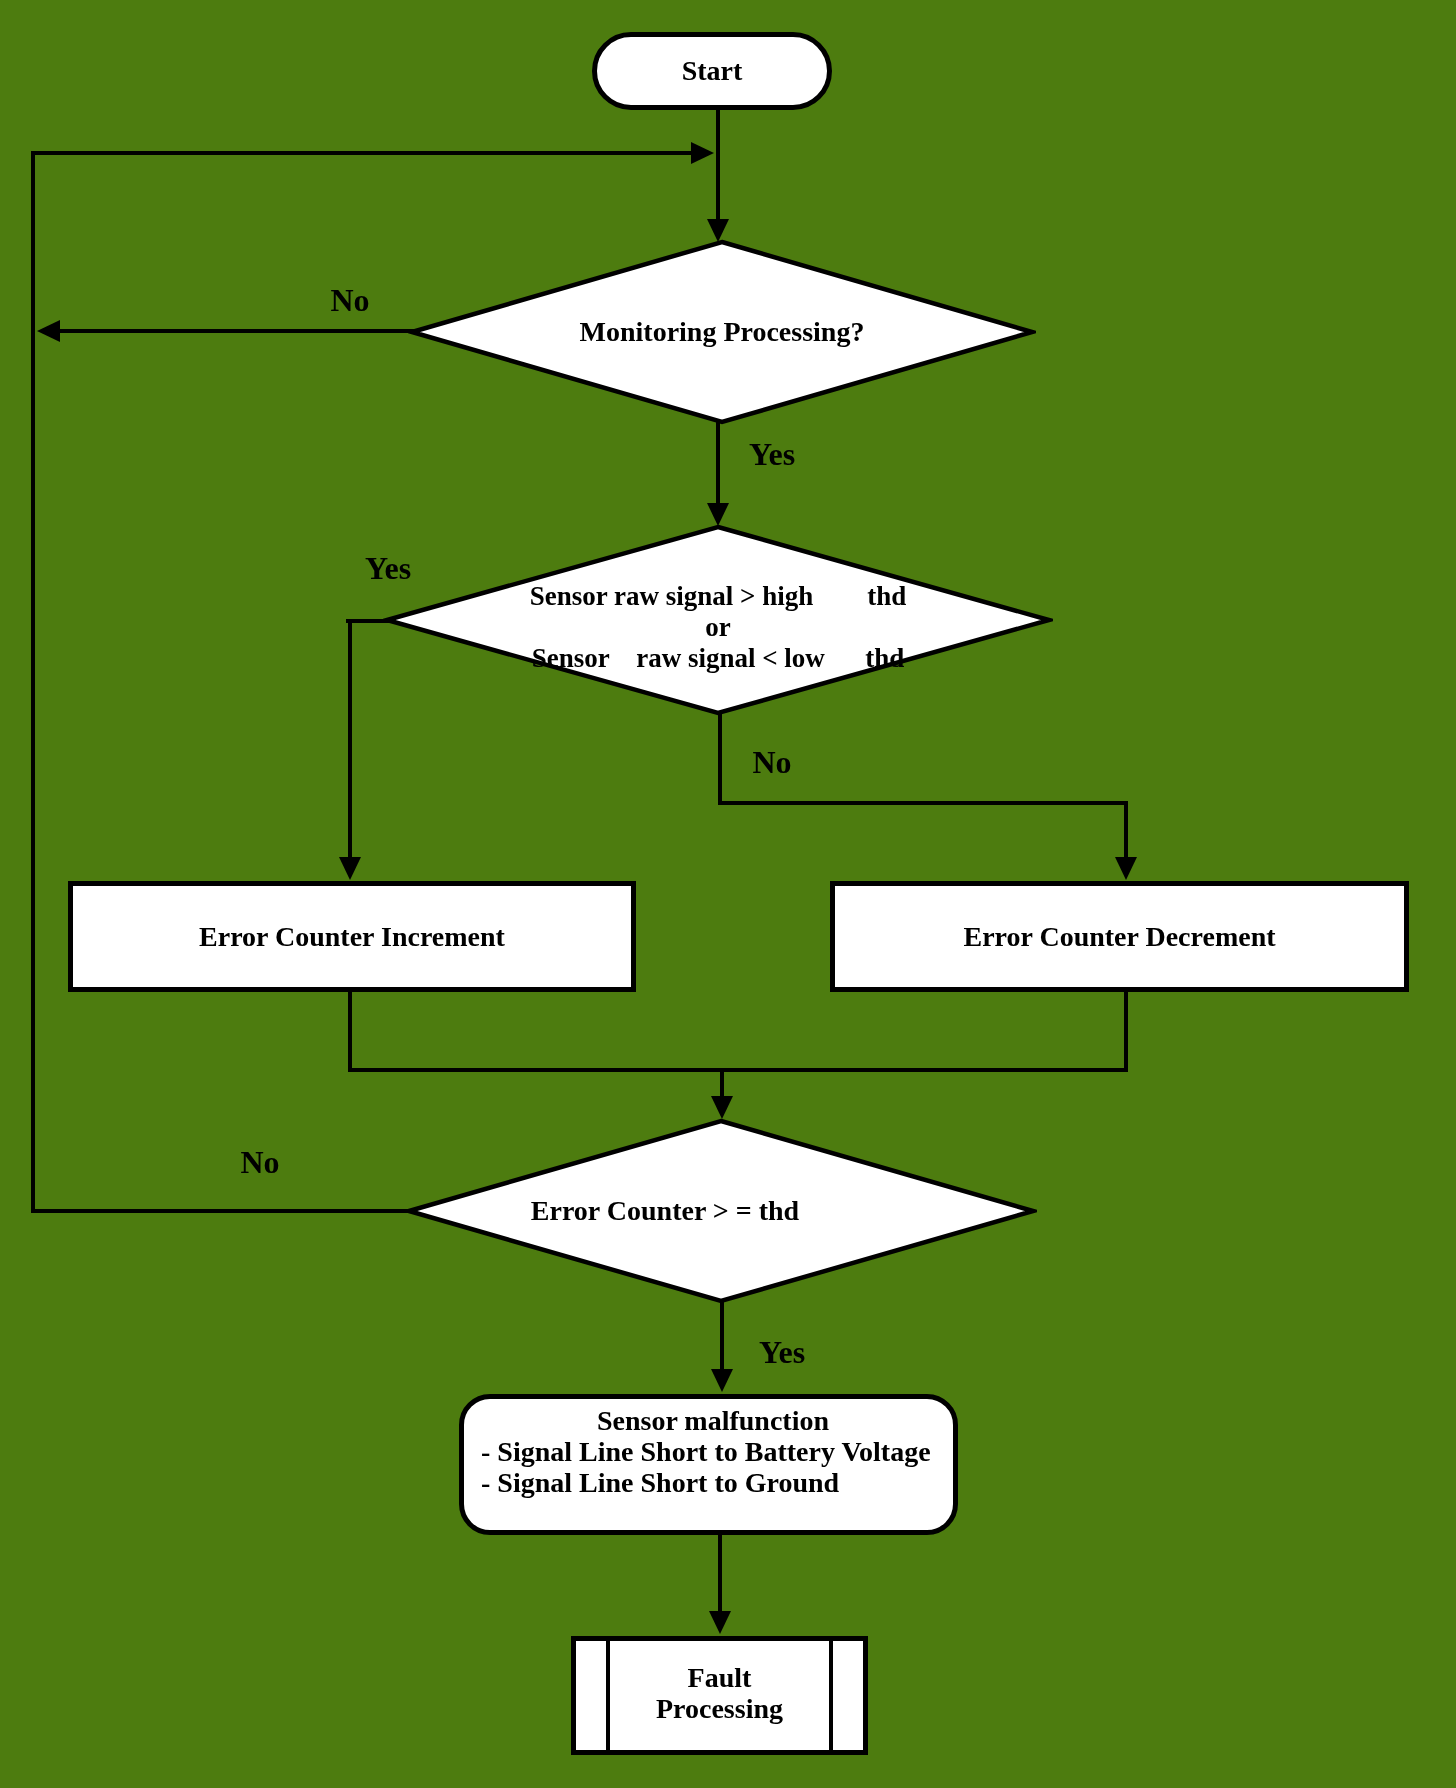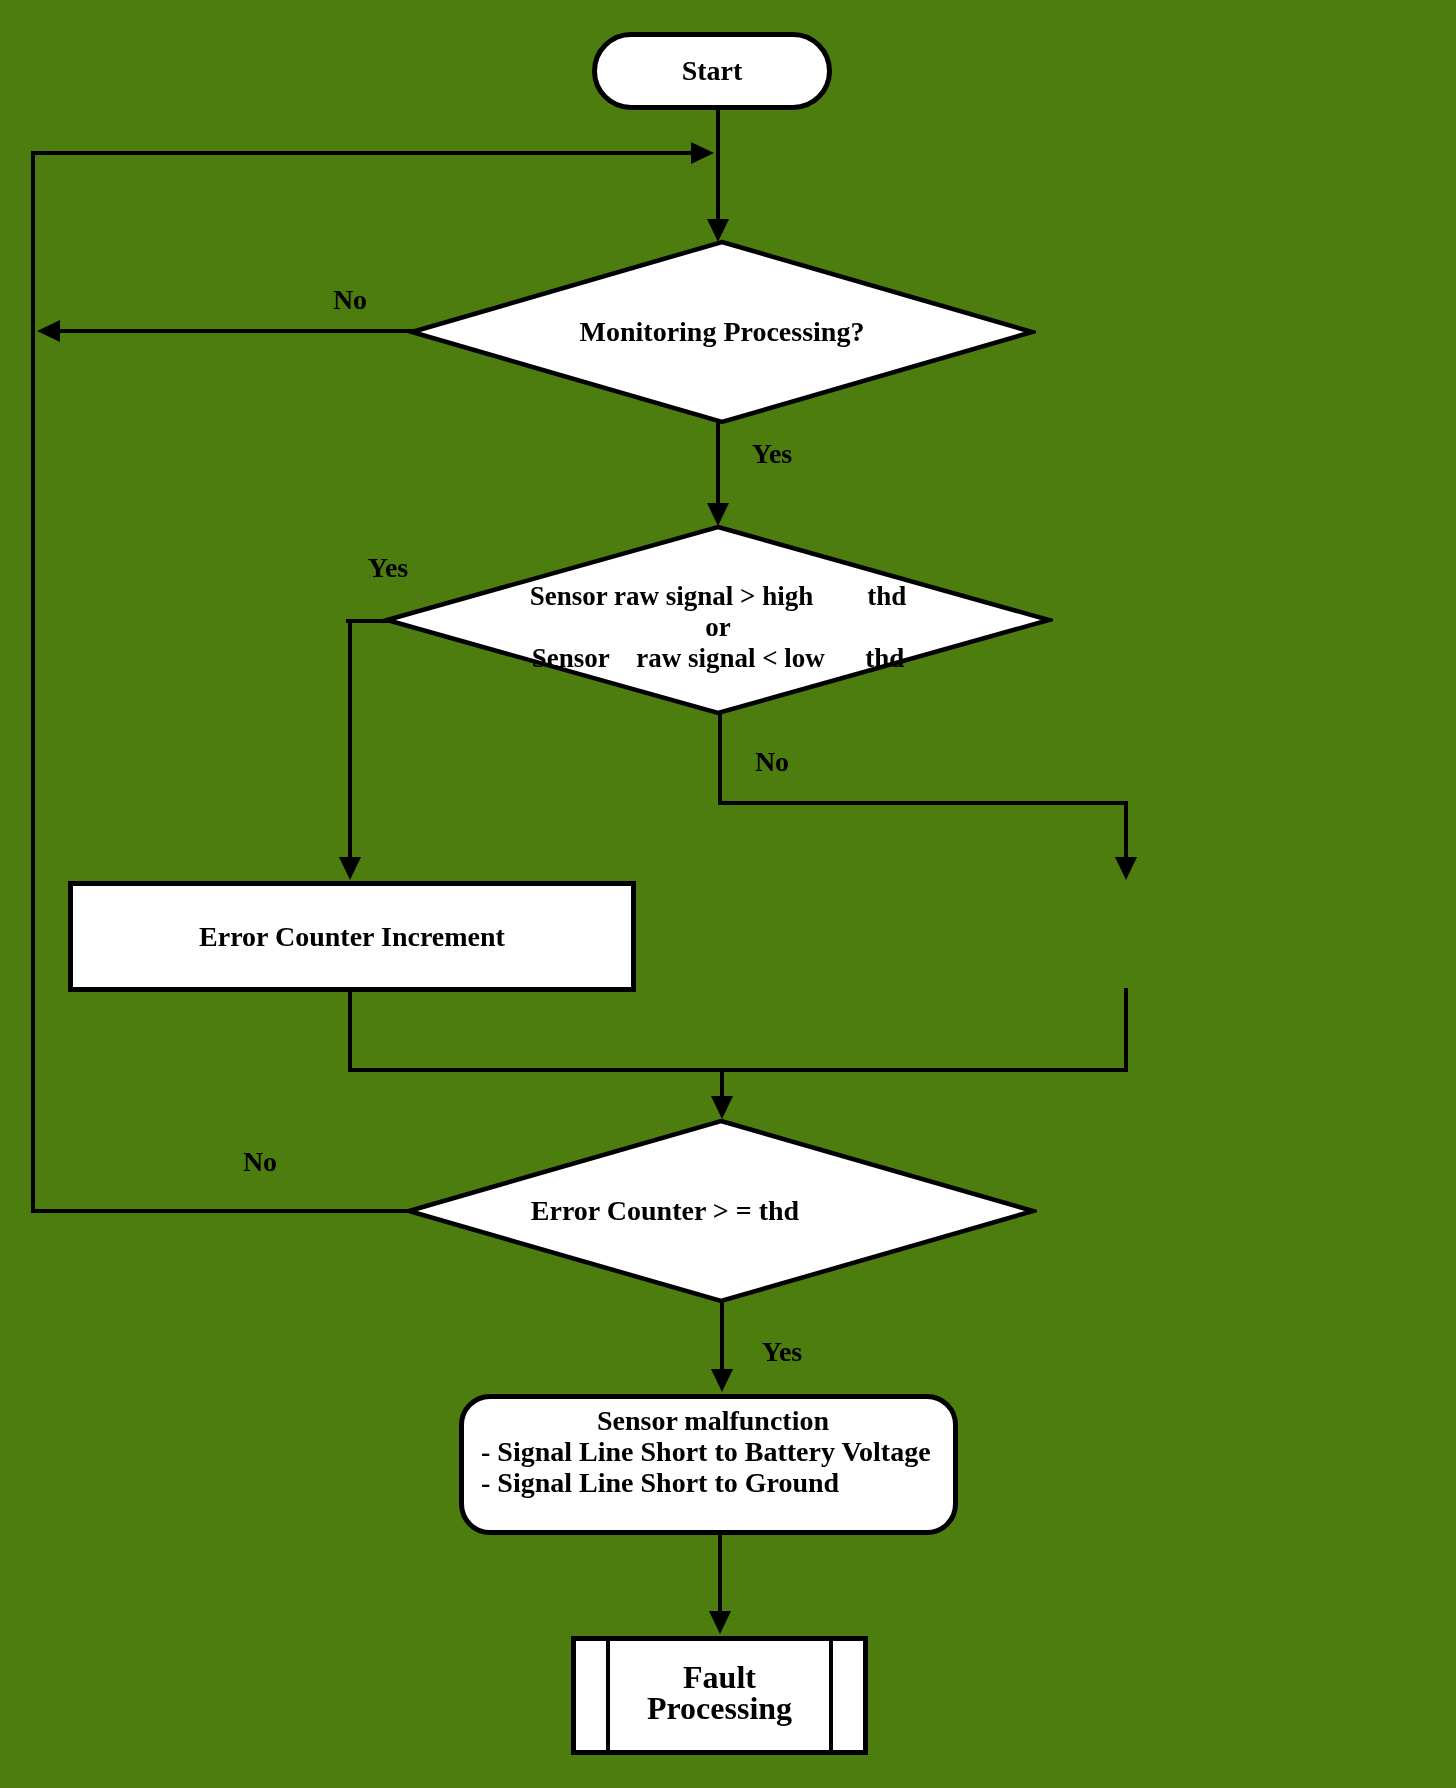--- a/index.html
+++ b/index.html
@@ -39,42 +39,42 @@
     justify-content: center;
     text-align: center;
     font-size: 28px;
   }
   .drow { white-space: pre; line-height: 31px; font-size: 27px; }
   .edge-label {
     position: absolute;
     display: flex;
     align-items: center;
     justify-content: center;
-    font-size: 28px;
+    font-size: 32px;
   }
   .malf-box {
     position: absolute;
     border: 5px solid #000000;
     background: #ffffff;
     font-size: 28px;
     padding: 6px 8px 0 17px;
     line-height: 31px;
   }
   .malf-title { text-align: center; }
   .malf-item { text-align: left; white-space: pre; }
   .fault-box {
     position: absolute;
     border: 5px solid #000000;
     background: #ffffff;
     display: flex;
     flex-direction: column;
     align-items: center;
     justify-content: center;
     text-align: center;
-    font-size: 32px;
+    font-size: 28px;
     line-height: 31px;
     padding-bottom: 6px;
   }
   .fault-inner { position: absolute; top: 0; bottom: 0; width: 4px; background: #000000; }
 </style>
 </head>
 <body>
 
 <div class="canvas">
 
@@ -121,20 +121,23 @@
   <div class="diamond-text" style="left:390px; top:527px; width:656px; height:186px; padding-top:14px;">
     <div class="drow">Sensor raw signal &gt; high        thd</div>
     <div class="drow">or</div>
     <div class="drow">Sensor    raw signal &lt; low      thd</div>
   </div>
 
   <div class="node-box" style="left:68px; top:881px; width:568px; height:111px;">
     <span>Error Counter Increment</span>
   </div>
 
+  <div class="node-box" style="left:830px; top:881px; width:579px; height:111px;">
+    <span>Error Counter Decrement</span>
+  </div>
 
   <svg class="diamond-svg" style="left:405px; top:1117px;" width="632" height="188">
     <polygon points="316,4 628,94 316,184 4,94" fill="#ffffff" stroke="#000000" stroke-width="4.5"></polygon>
   </svg>
   <div class="diamond-text" style="left:405px; top:1121px; width:632px; height:180px; padding-right:112px;">Error Counter &gt; = thd</div>
 
   <div class="malf-box" style="left:459px; top:1394px; width:499px; height:141px;border-radius:31px;">
     <div class="malf-title">Sensor malfunction</div>
     <div class="malf-item">- Signal Line Short to Battery Voltage</div>
     <div class="malf-item">- Signal Line Short to Ground</div>

